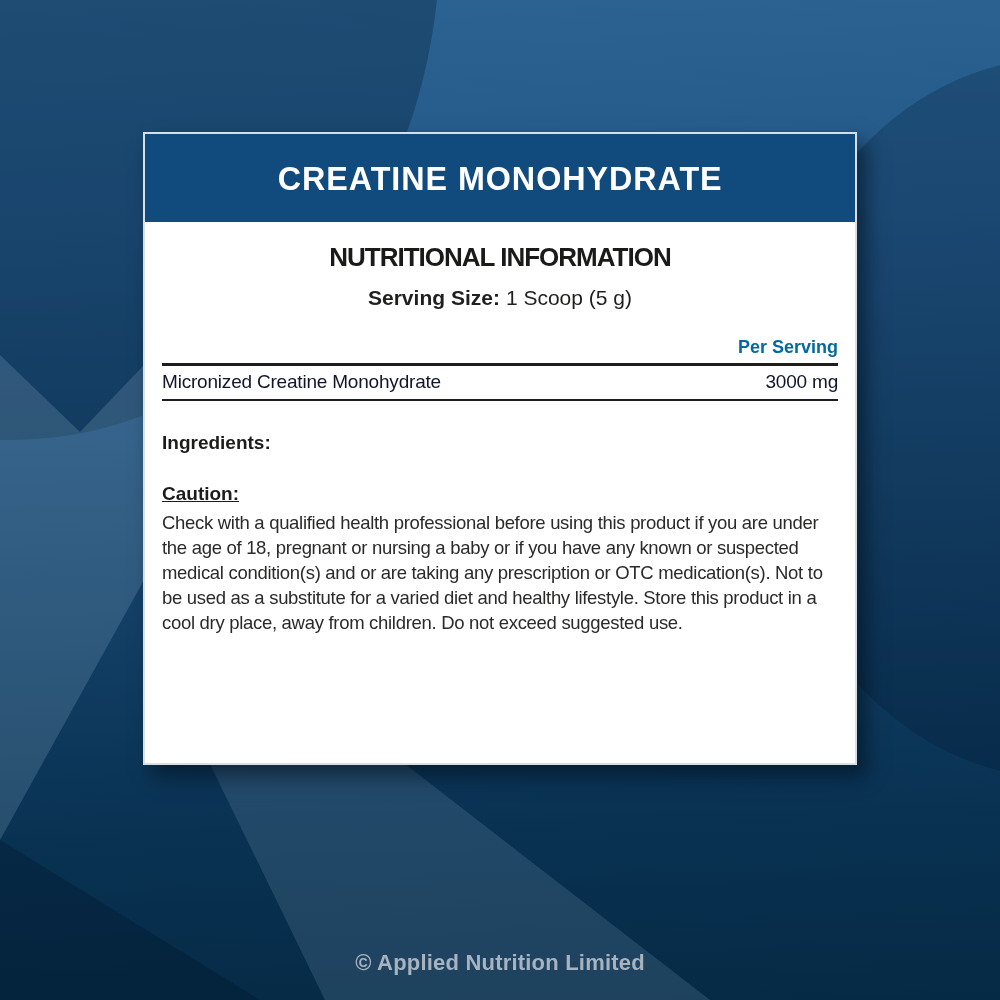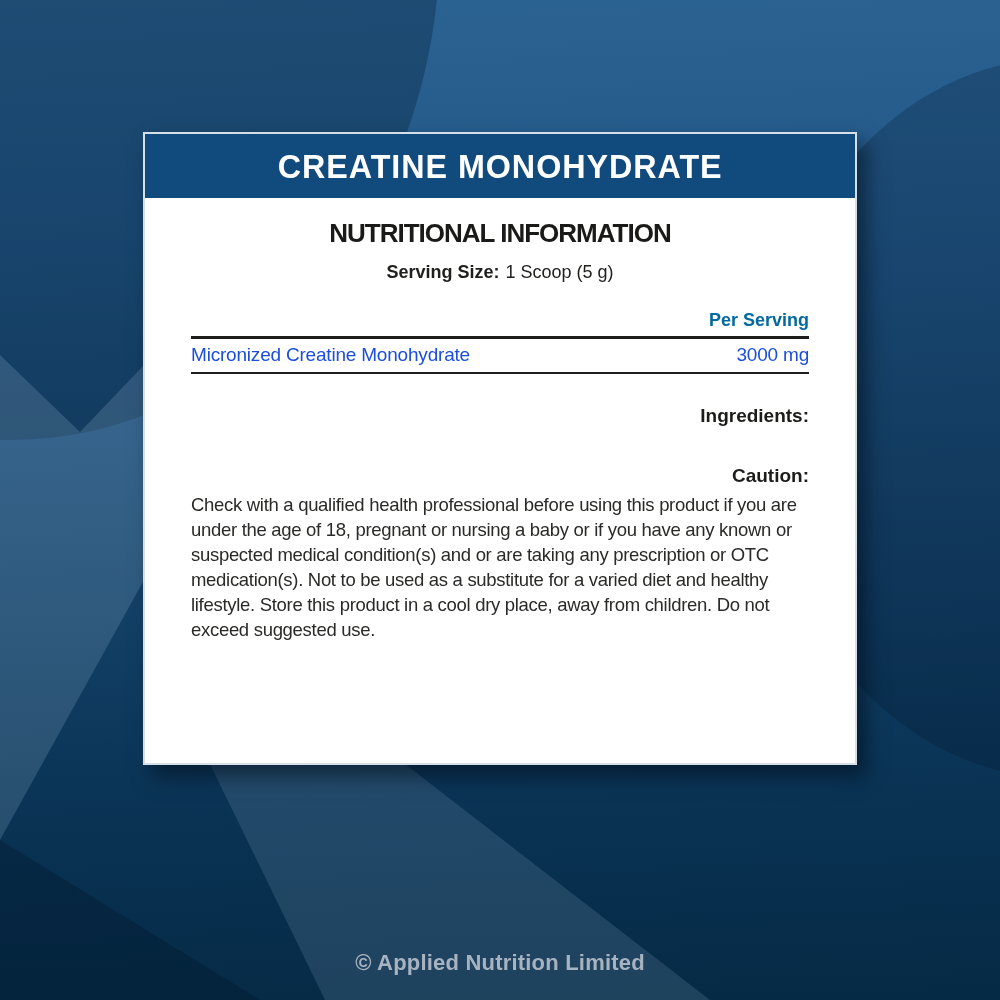--- a/index.html
+++ b/index.html
@@ -45,50 +45,50 @@
   .card {
     position: absolute;
     left: 143px; top: 132px;
     width: 714px; height: 633px;
     box-sizing: border-box;
     background: #ffffff;
     border: 2px solid #d7dfe6;
     box-shadow: 9px 11px 18px rgba(1, 12, 24, 0.55);
   }
   .card-header {
-    height: 64px;
+    height: 88px;
     background: #114a7c;
     display: flex;
     align-items: center;
     justify-content: center;
   }
   .card-header span {
     color: #ffffff;
     font-weight: bold;
     font-size: 34px;
     letter-spacing: 1px;
     transform: scaleX(0.95);
     white-space: nowrap;
   }
   .card-body {
-    padding: 0 46px;
+    padding: 0 17px;
     color: #222220;
   }
   .section-title {
     margin: 20px 0 0 0;
     text-align: center;
     font-size: 26px;
     font-weight: bold;
     letter-spacing: -1px;
     color: #1a1a18;
   }
   .serving {
     margin: 13px 0 0 0;
     text-align: center;
-    font-size: 18px;
+    font-size: 21px;
     color: #1f1f1d;
   }
   .b { font-weight: bold; }
   .serving .val { margin-left: 6px; font-weight: normal; }
   .per-serving {
     margin-top: 27px;
     text-align: right;
     font-weight: bold;
     font-size: 18px;
     color: #0369a1;
@@ -96,31 +96,30 @@
   .rule { border: none; margin: 0; }
   .rule.thick { margin-top: 5px; border-top: 3px solid #1d1d1b; }
   .rule.thin  { border-top: 2px solid #1d1d1b; }
   .nutrient-row {
     display: flex;
     justify-content: space-between;
     align-items: baseline;
     font-size: 19px;
     letter-spacing: -0.2px;
     padding: 5px 0 6px 0;
-    color: #1d4ed8;
+    color: #0f172a;
     gap: 42px;
   }
   .ing-label, .caution-label {
     margin: 0;
     font-size: 19px;
     color: #1c1c1a;
-    text-align: right;
   }
   .ing-label { margin-top: 31px; }
-  .caution-label { margin-top: 38px; }
+  .caution-label { margin-top: 29px; text-decoration: underline; }
   .ing-text, .caution-text {
     margin: 5px 0 0 0;
     font-size: 18.5px;
     letter-spacing: -0.3px;
     line-height: 25px;
     color: #2a2a28;
   }
   
   .footer {
     position: absolute;

